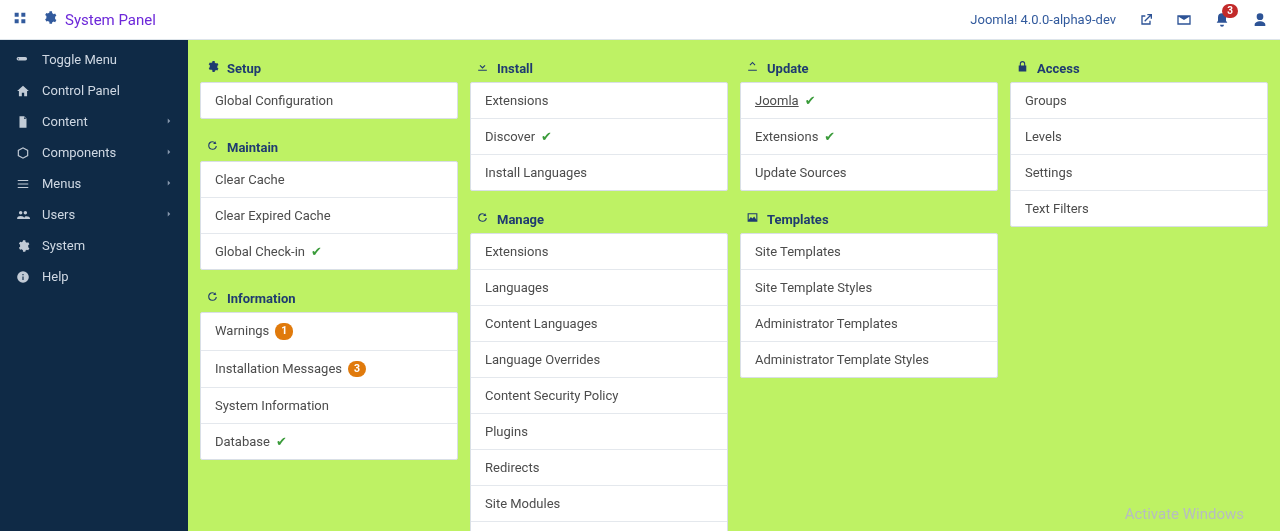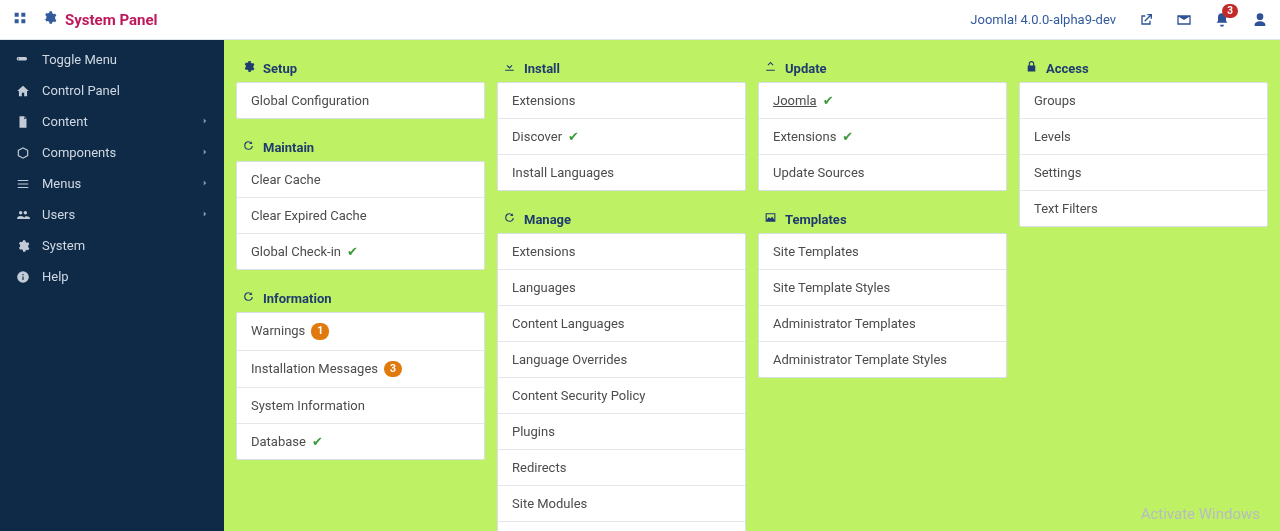--- a/index.html
+++ b/index.html
@@ -19,34 +19,34 @@
     background: #fff;
     border-bottom: 1px solid #dde4ea;
     display: flex;
     align-items: center;
     padding: 0 12px;
     justify-content: space-between;
   }
   .topbar-left { display: flex; align-items: center; gap: 14px; }
   .topbar-left svg { fill: #325a9d; }
   .page-title-wrap { display:flex; align-items:center; gap:8px; color:#325a9d; font-size:15px;}
-  .page-title { font-weight: 700; color:#be185d; }
+  .page-title { font-weight: 400; color:#6d28d9; }
   .topbar-right { display:flex; align-items:center; gap:22px; }
   .topbar-right .version { color:#325a9d; font-size:13px;text-align:center; }
   .topbar-icon { position:relative; display:flex; align-items:center; }
   .topbar-icon svg { fill:#2d5396; }
   .badge-count {
     position:absolute; top:-8px; right:-8px;
     background:#c22a2a; color:#fff; border-radius:8px;
     font-size:10px; line-height:1; padding:2px 5px; font-weight:bold;
   }
 
   
   .sidebar {
-    width: 224px;
+    width: 188px;
     background: #0f2a46;
     color:#cfd8e3;
     height: calc(531px - 40px);
     float: left;
     padding-top: 4px;
   }
   .sidebar-item {
     display:flex; align-items:center;
     padding: 8px 14px;
     font-size:13px;
@@ -95,21 +95,21 @@
   }
   .card-list .item:last-child { border-bottom:none; }
   .check { color:#3a9b3a; }
   .badge-orange {
     background:#e07a0c; color:#fff; border-radius:8px;
     font-size:10.5px; padding:1px 6px; line-height:1.4; font-weight:bold;
   }
   .underline { text-decoration: underline; }
 
   .watermark {
-    position:fixed; right:20px; bottom:8px;
+    position:fixed; right:36px; bottom:8px;
     color:#b7bcc1; font-size:15px; pointer-events:none;
   }
 </style>
 </head>
 <body>
 
 <div class="topbar">
   <div class="topbar-left">
     <span>
       <svg width="16" height="16" viewBox="0 0 24 24">

